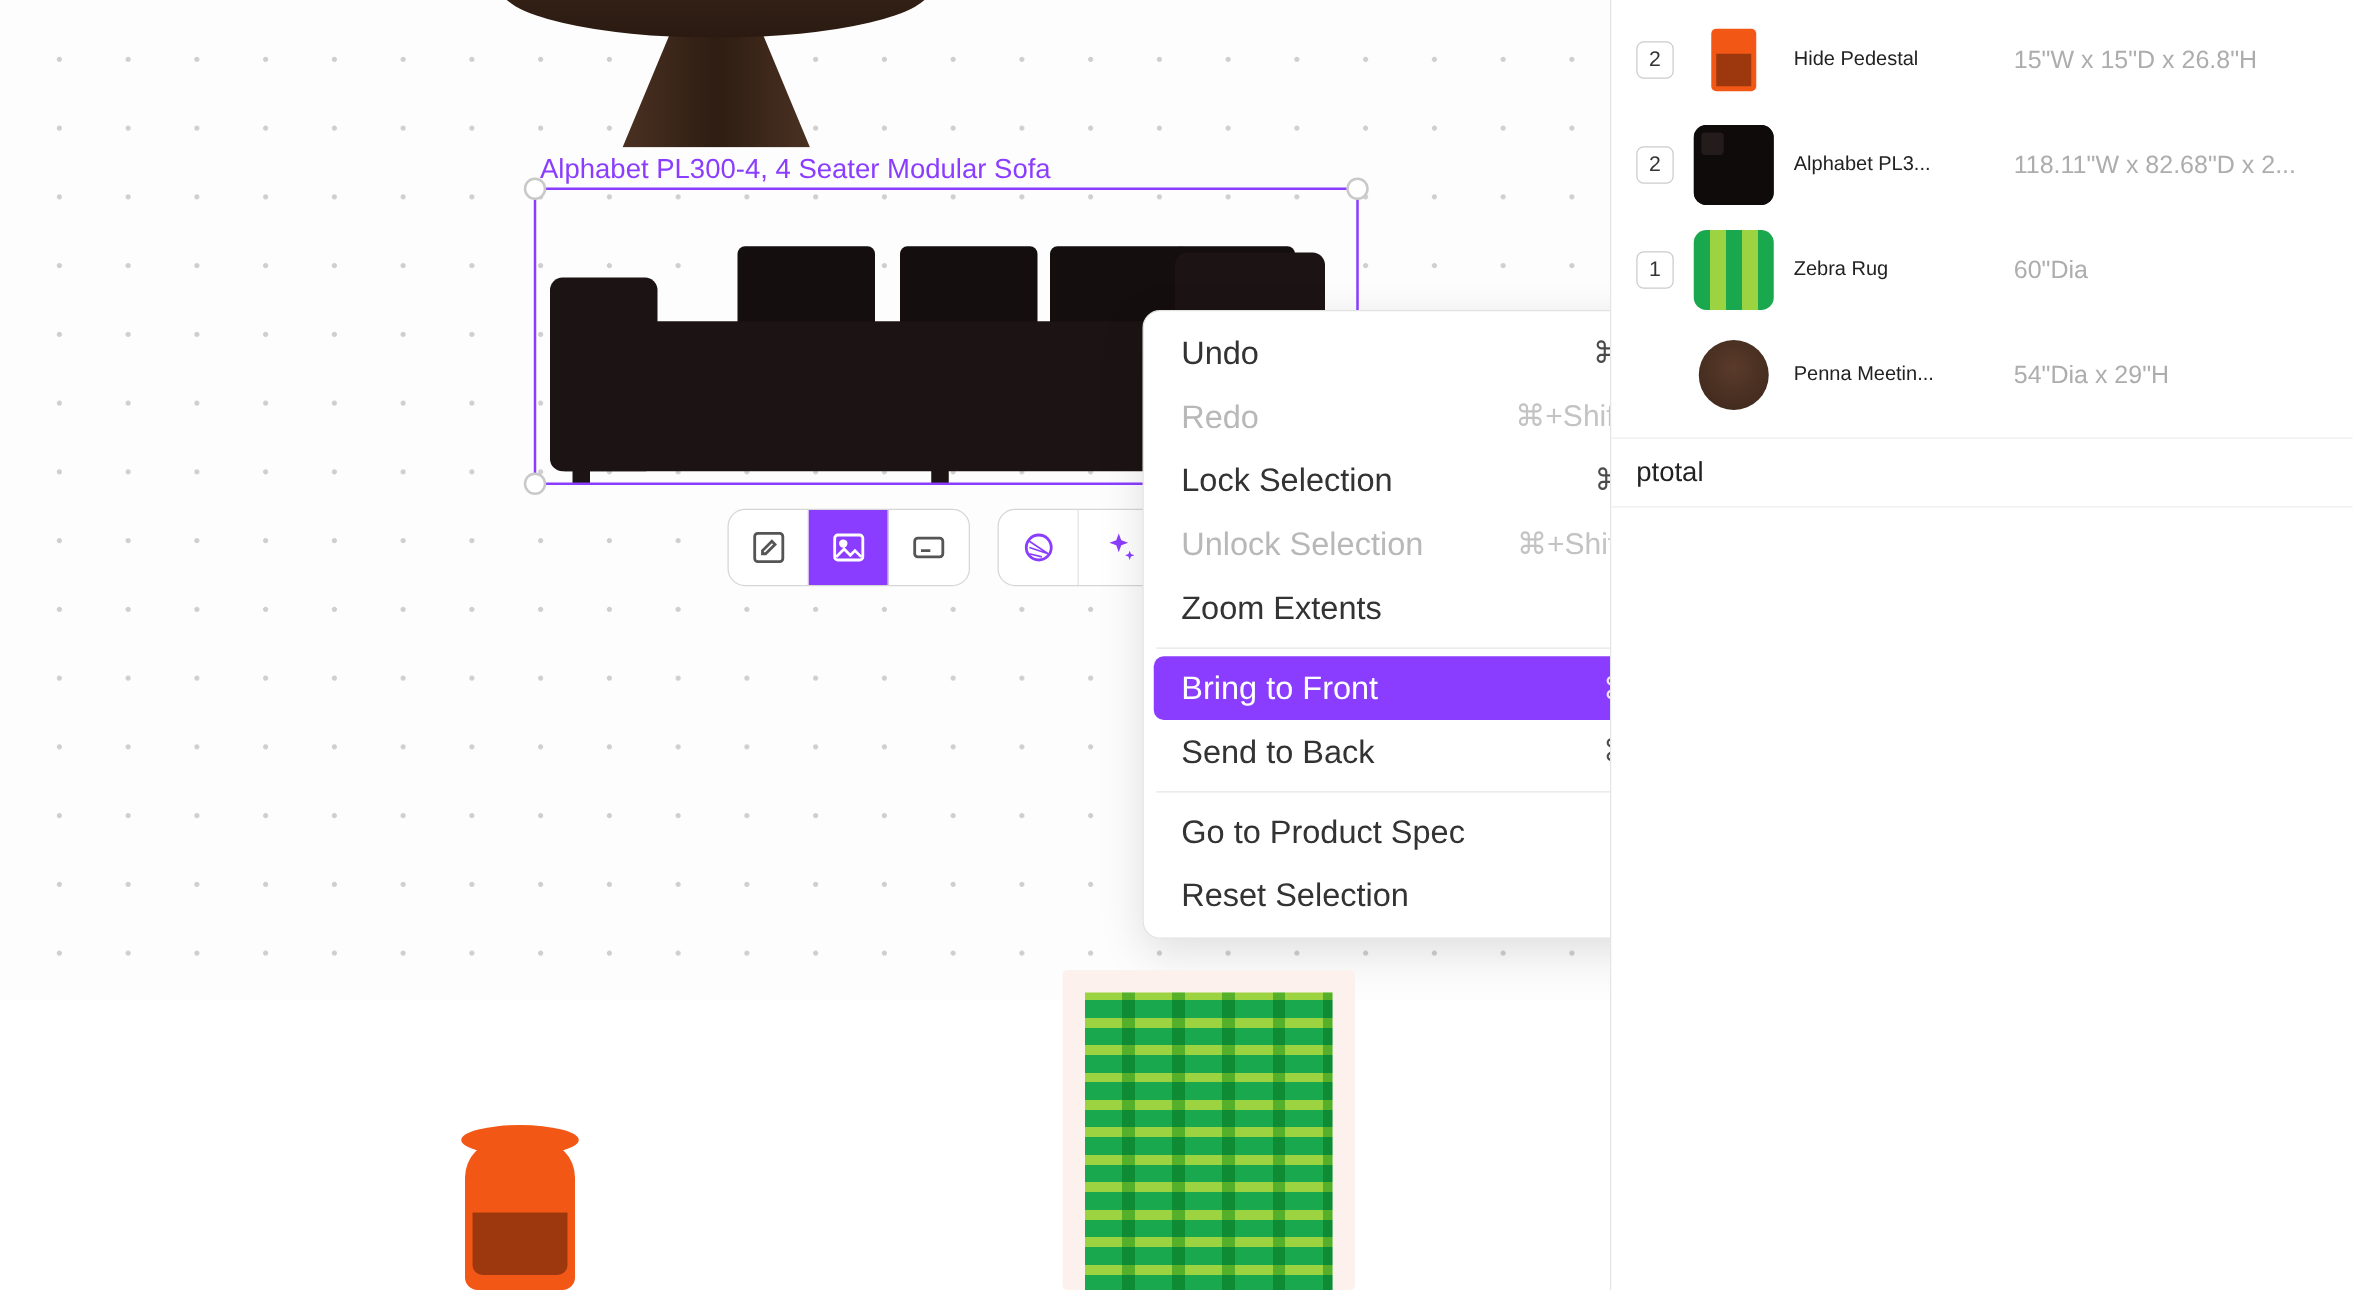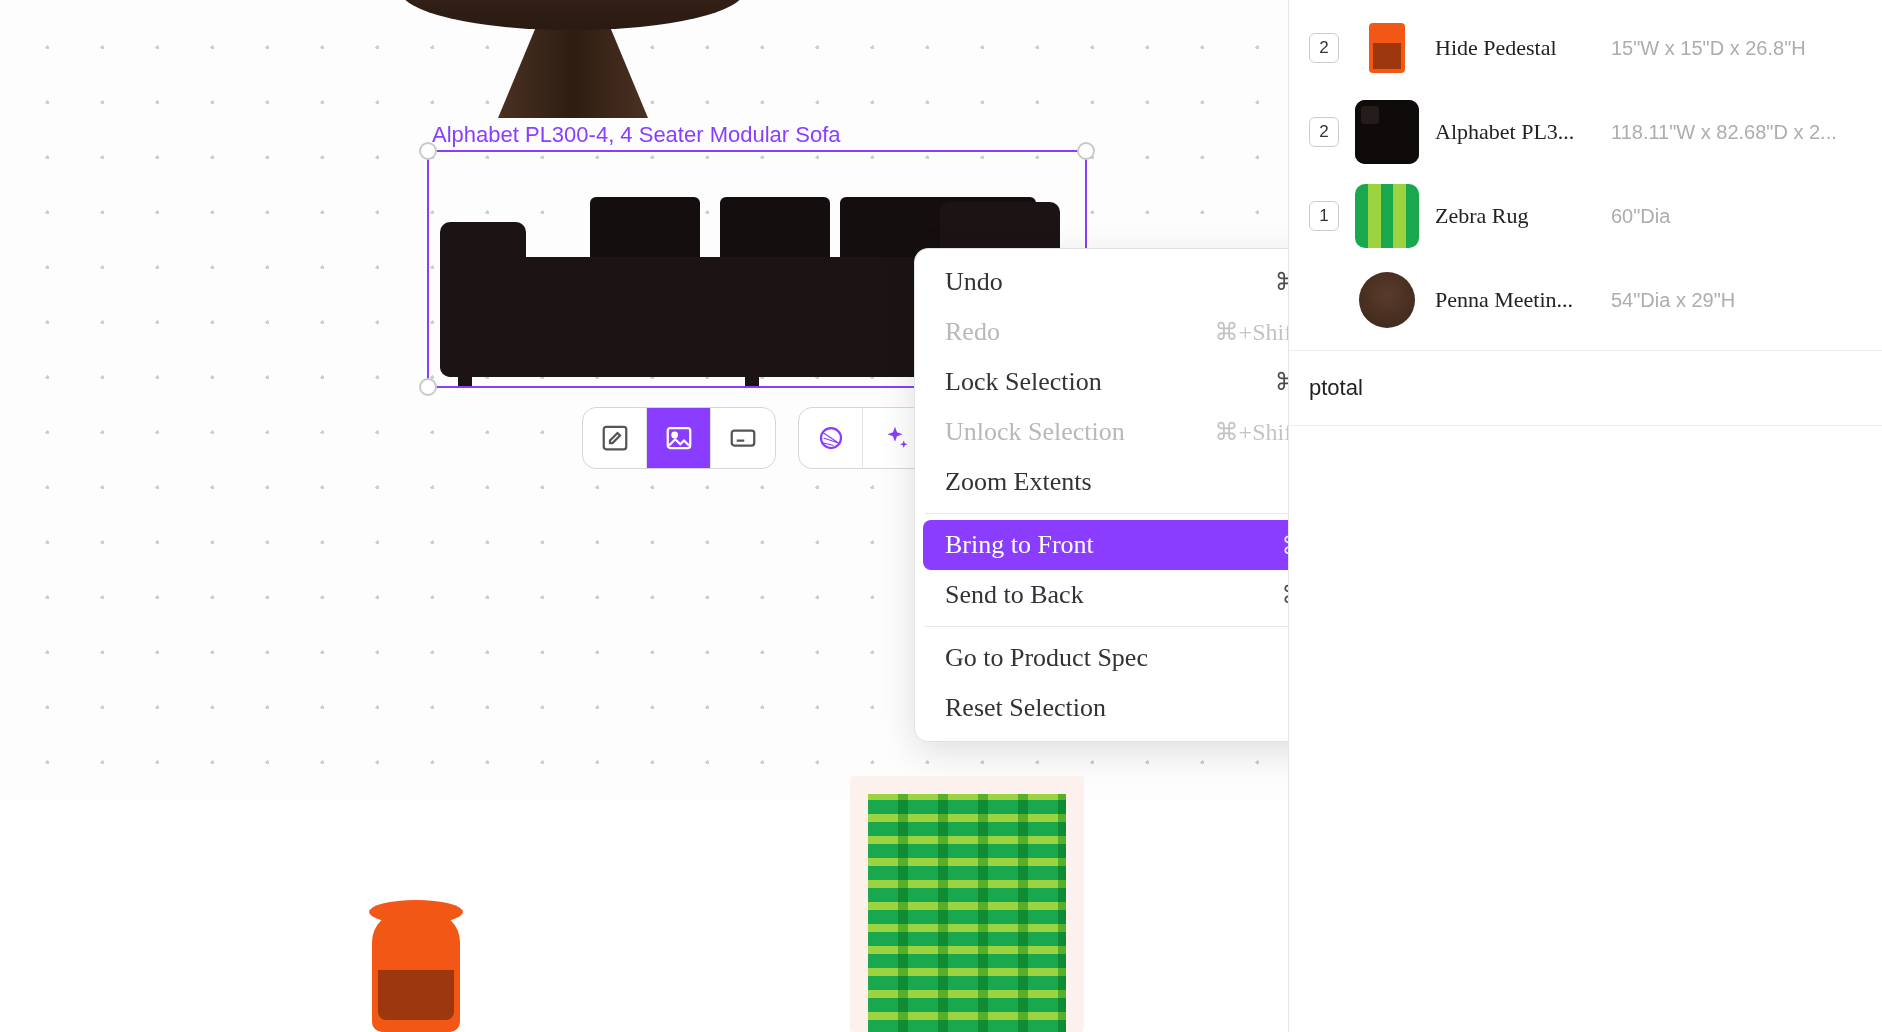--- a/index.html
+++ b/index.html
@@ -60,42 +60,41 @@
       align-items: center;
       justify-content: center;
       overflow: hidden;
     }
     .thumb-orange { background: linear-gradient(#fff,#fff); }
     .thumb-black { background: #1a1616; }
     .thumb-green { background: linear-gradient(90deg,#1aa84f 0 20%,#9bd440 20% 40%,#1aa84f 40% 60%,#9bd440 60% 80%,#1aa84f 80% 100%); }
     .thumb-wood { background: radial-gradient(circle at 50% 40%, #5a3b2b, #3b2619); border-radius: 50%; margin: 4px; width:56px; height:56px;}
 
     .item-name {
-      font-size: 22px;
+      font-size: 16px;
       color: #222;
       flex: 0 0 160px;
       white-space: nowrap;
       overflow: hidden;
       text-overflow: ellipsis;
-      font-family: Liberation Serif, serif;
     }
 
     .item-dims {
       font-size: 20px;
       color: #adadad;
       white-space: nowrap;
       overflow: hidden;
       text-overflow: ellipsis;
       flex: 1;
     }
 
     .subtotal-row {
       border-top: 1px solid #eee;
       border-bottom: 1px solid #eee;
-      padding: 24px 20px;
+      padding: 14px 20px;
       font-size: 22px;
       color: #222;
       margin-top: 8px;
     }
 
     
     .selection-label {
       position: absolute;
       left: 432px; top: 122px;
       color: #8a3dff;
@@ -229,21 +228,20 @@
       padding: 8px;
     }
     .menu-item {
       display: flex;
       justify-content: space-between;
       align-items: center;
       padding: 10px 22px;
       font-size: 26px;
       color: #333;
       border-radius: 8px;
-      font-family: Liberation Serif, serif;
     }
     .menu-item.disabled { color: #b8b8b8; gap: 36px; }
     .menu-item.highlight { background: #8a3dff; color: #fff; align-items: flex-end; }
     .menu-item .shortcut { color: inherit; opacity: 0.88; font-size: 24px;}
     .menu-item.disabled .shortcut { color:#c3c3c3; opacity:1;}
     .menu-sep {
       height: 1px;
       background: #e6e6e6;
       margin: 6px 2px;
     }

